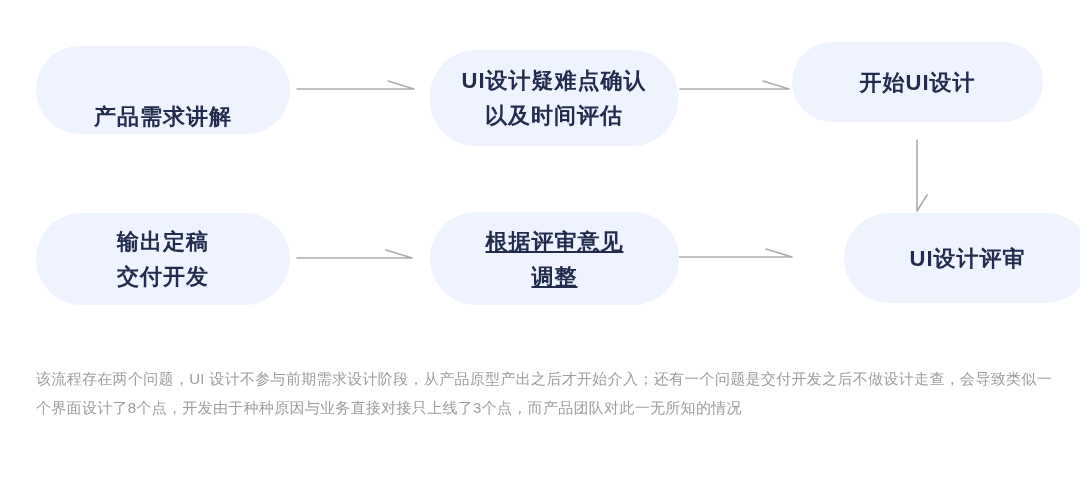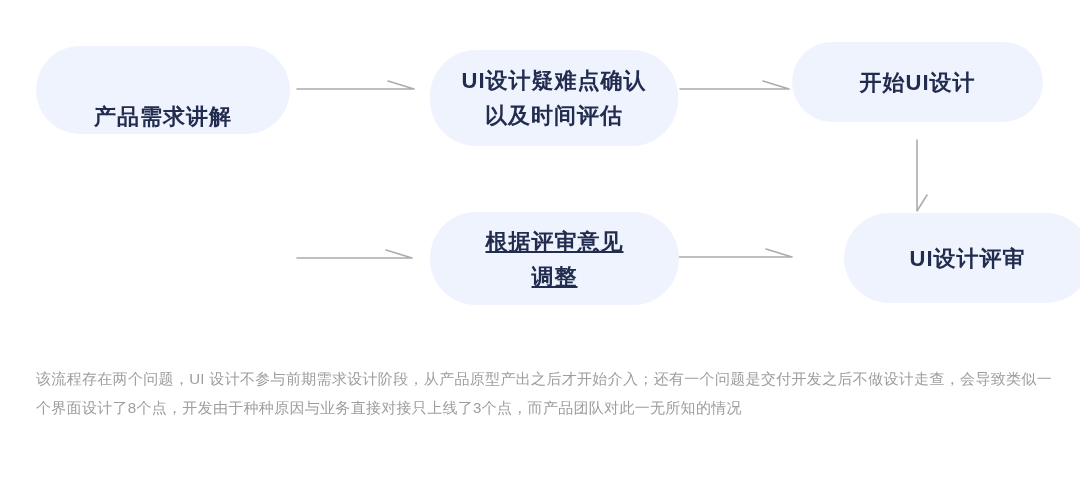--- a/index.html
+++ b/index.html
@@ -88,20 +88,24 @@
   <div class="node n2">
     <span>UI设计疑难点确认</span>
     <span>以及时间评估</span>
   </div>
 
   <div class="node n3">
     <span>开始UI设计</span>
     <span></span>
   </div>
 
+  <div class="node n4">
+    <span>输出定稿</span>
+    <span>交付开发</span>
+  </div>
 
   <div class="node n5">
     <span>根据评审意见</span>
     <span>调整</span>
   </div>
 
   <div class="node n6">
     <span>UI设计评审</span>
     <span></span>
   </div>

